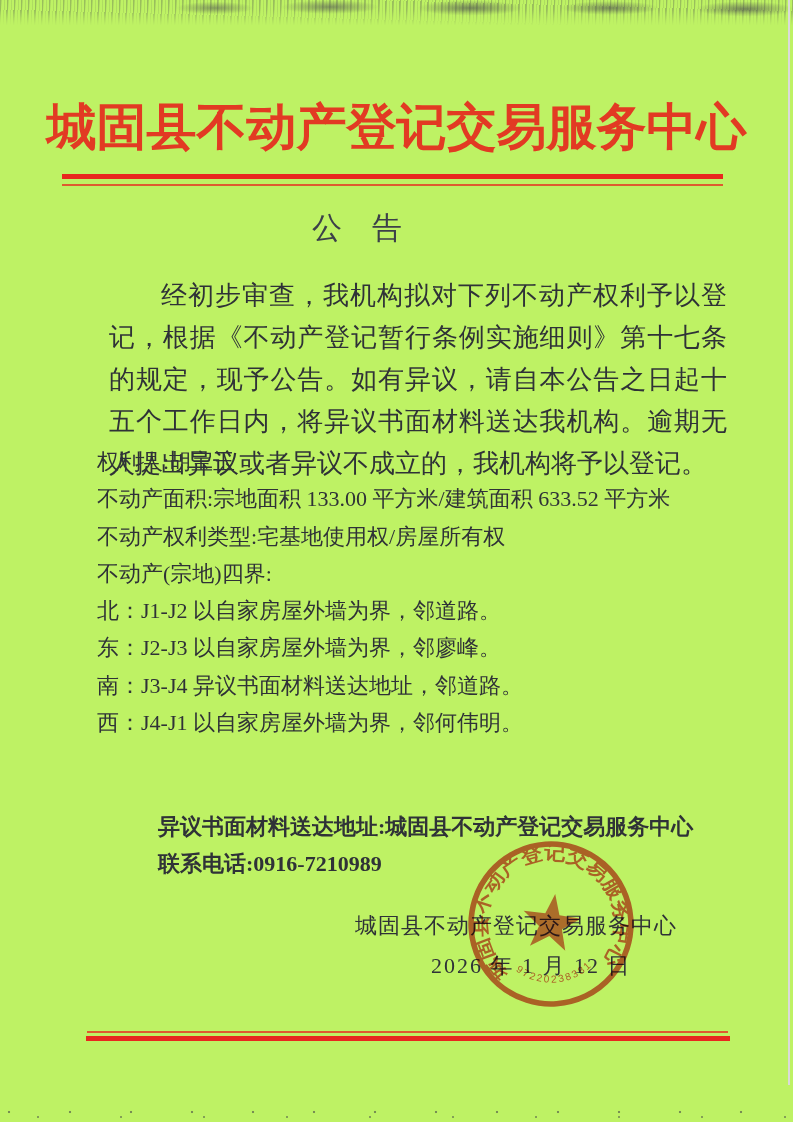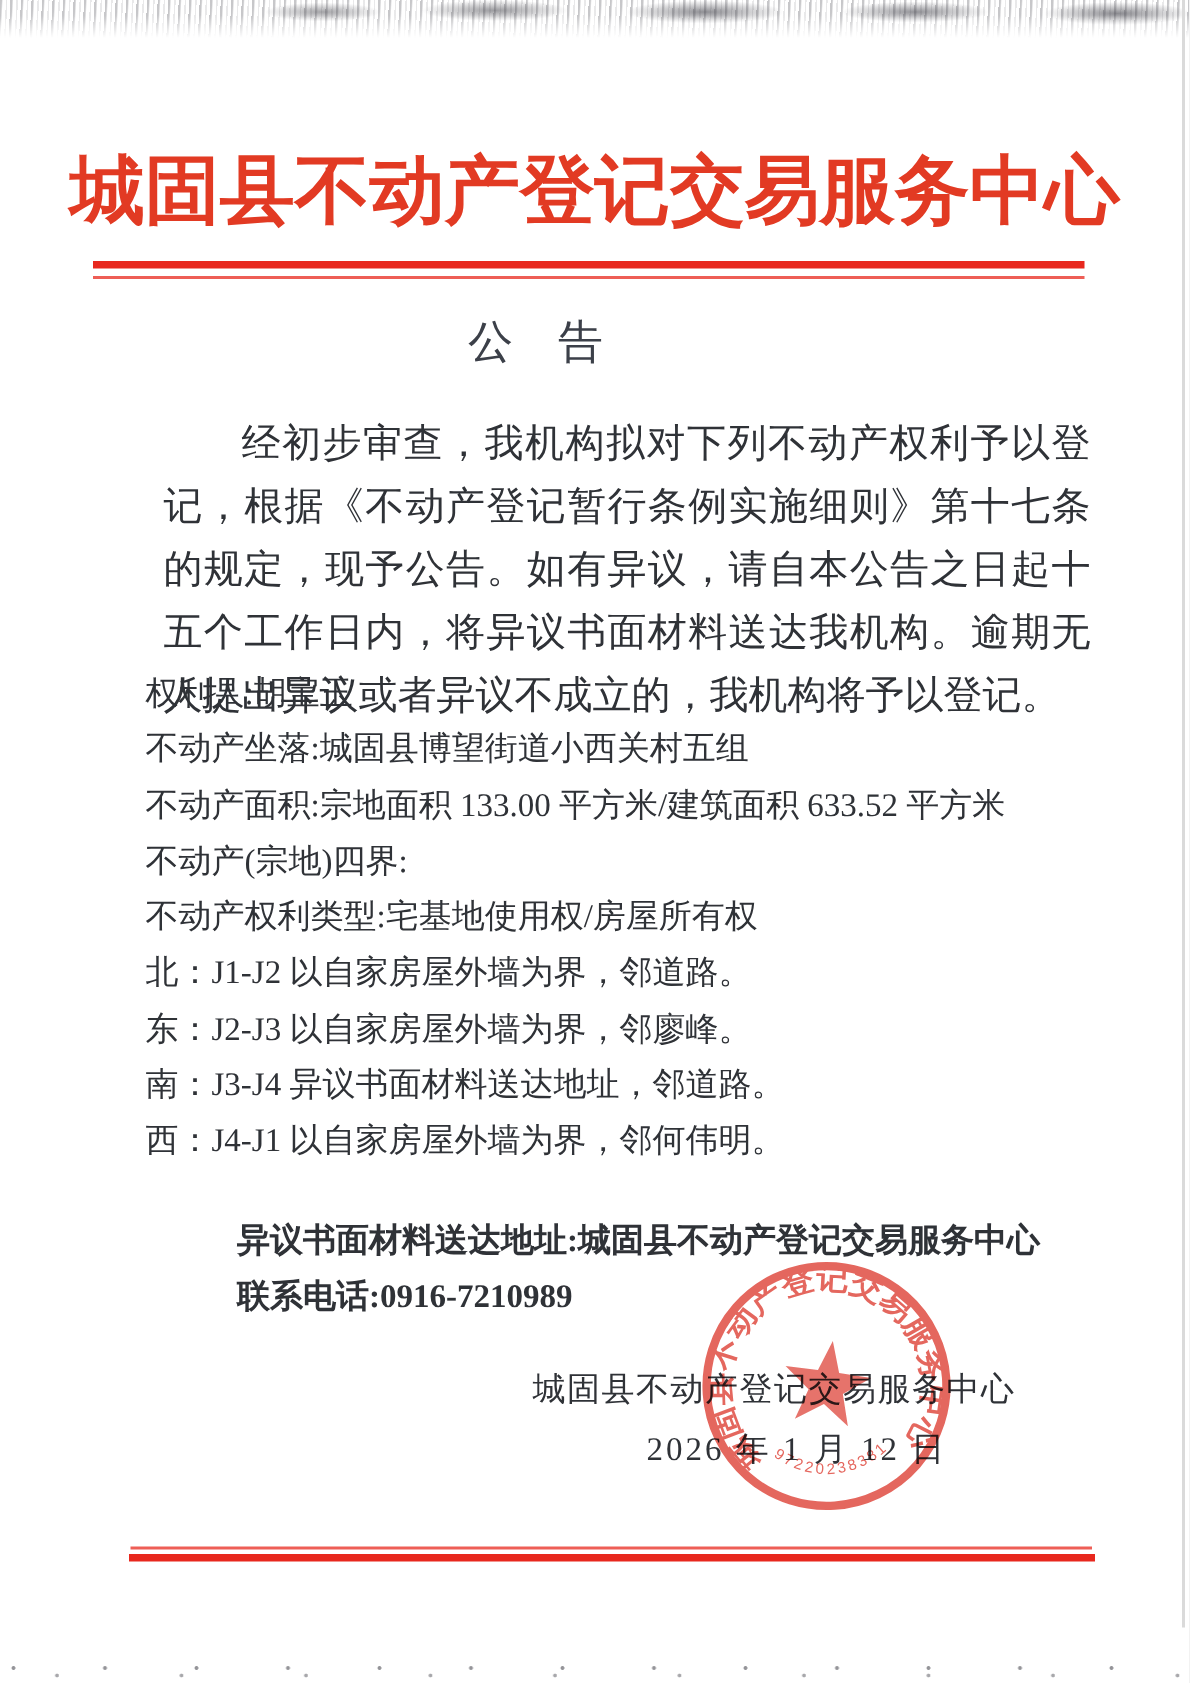--- a/index.html
+++ b/index.html
@@ -1,20 +1,20 @@
 <!DOCTYPE html>
 <html style="--letterhead-red: #e23a23; --rule-red: #e8281e; --stamp-red: #e04c42; --body-text: #2f3237; --heading-text: #3c4049;"><head>
 <meta charset="utf-8">
 <style>
   html,body{margin:0;padding:0;background:#e9e9e9;}
   .page{
     position:relative;
     width:793px;height:1122px;
     margin:0 auto;
-    background:#ffffff;
+    background:#bef264;
     overflow:hidden;
     font-family:"Liberation Serif","DejaVu Serif",serif;
     color:var(--body-text,#2f3237);
   }
   
   .scan-noise-top{
     position:absolute;left:0;top:0;width:793px;height:30px;
     background-image:
       radial-gradient(ellipse 55px 9px at 215px 8px, rgba(75,75,82,.50), transparent 70%),
       radial-gradient(ellipse 70px 10px at 330px 7px, rgba(75,75,82,.55), transparent 70%),
@@ -101,24 +101,23 @@
   <h1 class="letterhead">城固县不动产登记交易服务中心</h1>
   <div class="rule rule-head-thick"></div>
   <div class="rule rule-head-thin"></div>
 
   <h2 class="notice-title">公　告</h2>
 
   <p class="body-paragraph">经初步审查，我机构拟对下列不动产权利予以登记，根据《不动产登记暂行条例实施细则》第十七条的规定，现予公告。如有异议，请自本公告之日起十五个工作日内，将异议书面材料送达我机构。逾期无人提出异议或者异议不成立的，我机构将予以登记。</p>
 
   <div class="details">
     <div class="detail-line">权利人:胡宝玉</div>
-    <div class="detail-line">不动产坐落:城固县博望街道小西关村五组</div>
     <div class="detail-line">不动产面积:宗地面积 133.00 平方米/建筑面积 633.52 平方米</div>
+    <div class="detail-line">不动产权利类型:宅基地使用权/房屋所有权</div>
     <div class="detail-line">不动产(宗地)四界:</div>
-    <div class="detail-line">不动产权利类型:宅基地使用权/房屋所有权</div>
     <div class="detail-line">北：J1-J2 以自家房屋外墙为界，邻道路。</div>
     <div class="detail-line">东：J2-J3 以自家房屋外墙为界，邻廖峰。</div>
     <div class="detail-line">南：J3-J4 异议书面材料送达地址，邻道路。</div>
     <div class="detail-line">西：J4-J1 以自家房屋外墙为界，邻何伟明。</div>
   </div>
 
   <div class="contact-line contact-address">异议书面材料送达地址:城固县不动产登记交易服务中心</div>
   <div class="contact-line contact-phone">联系电话:0916-7210989</div>
 
   <div class="signature">城固县不动产登记交易服务中心</div>

